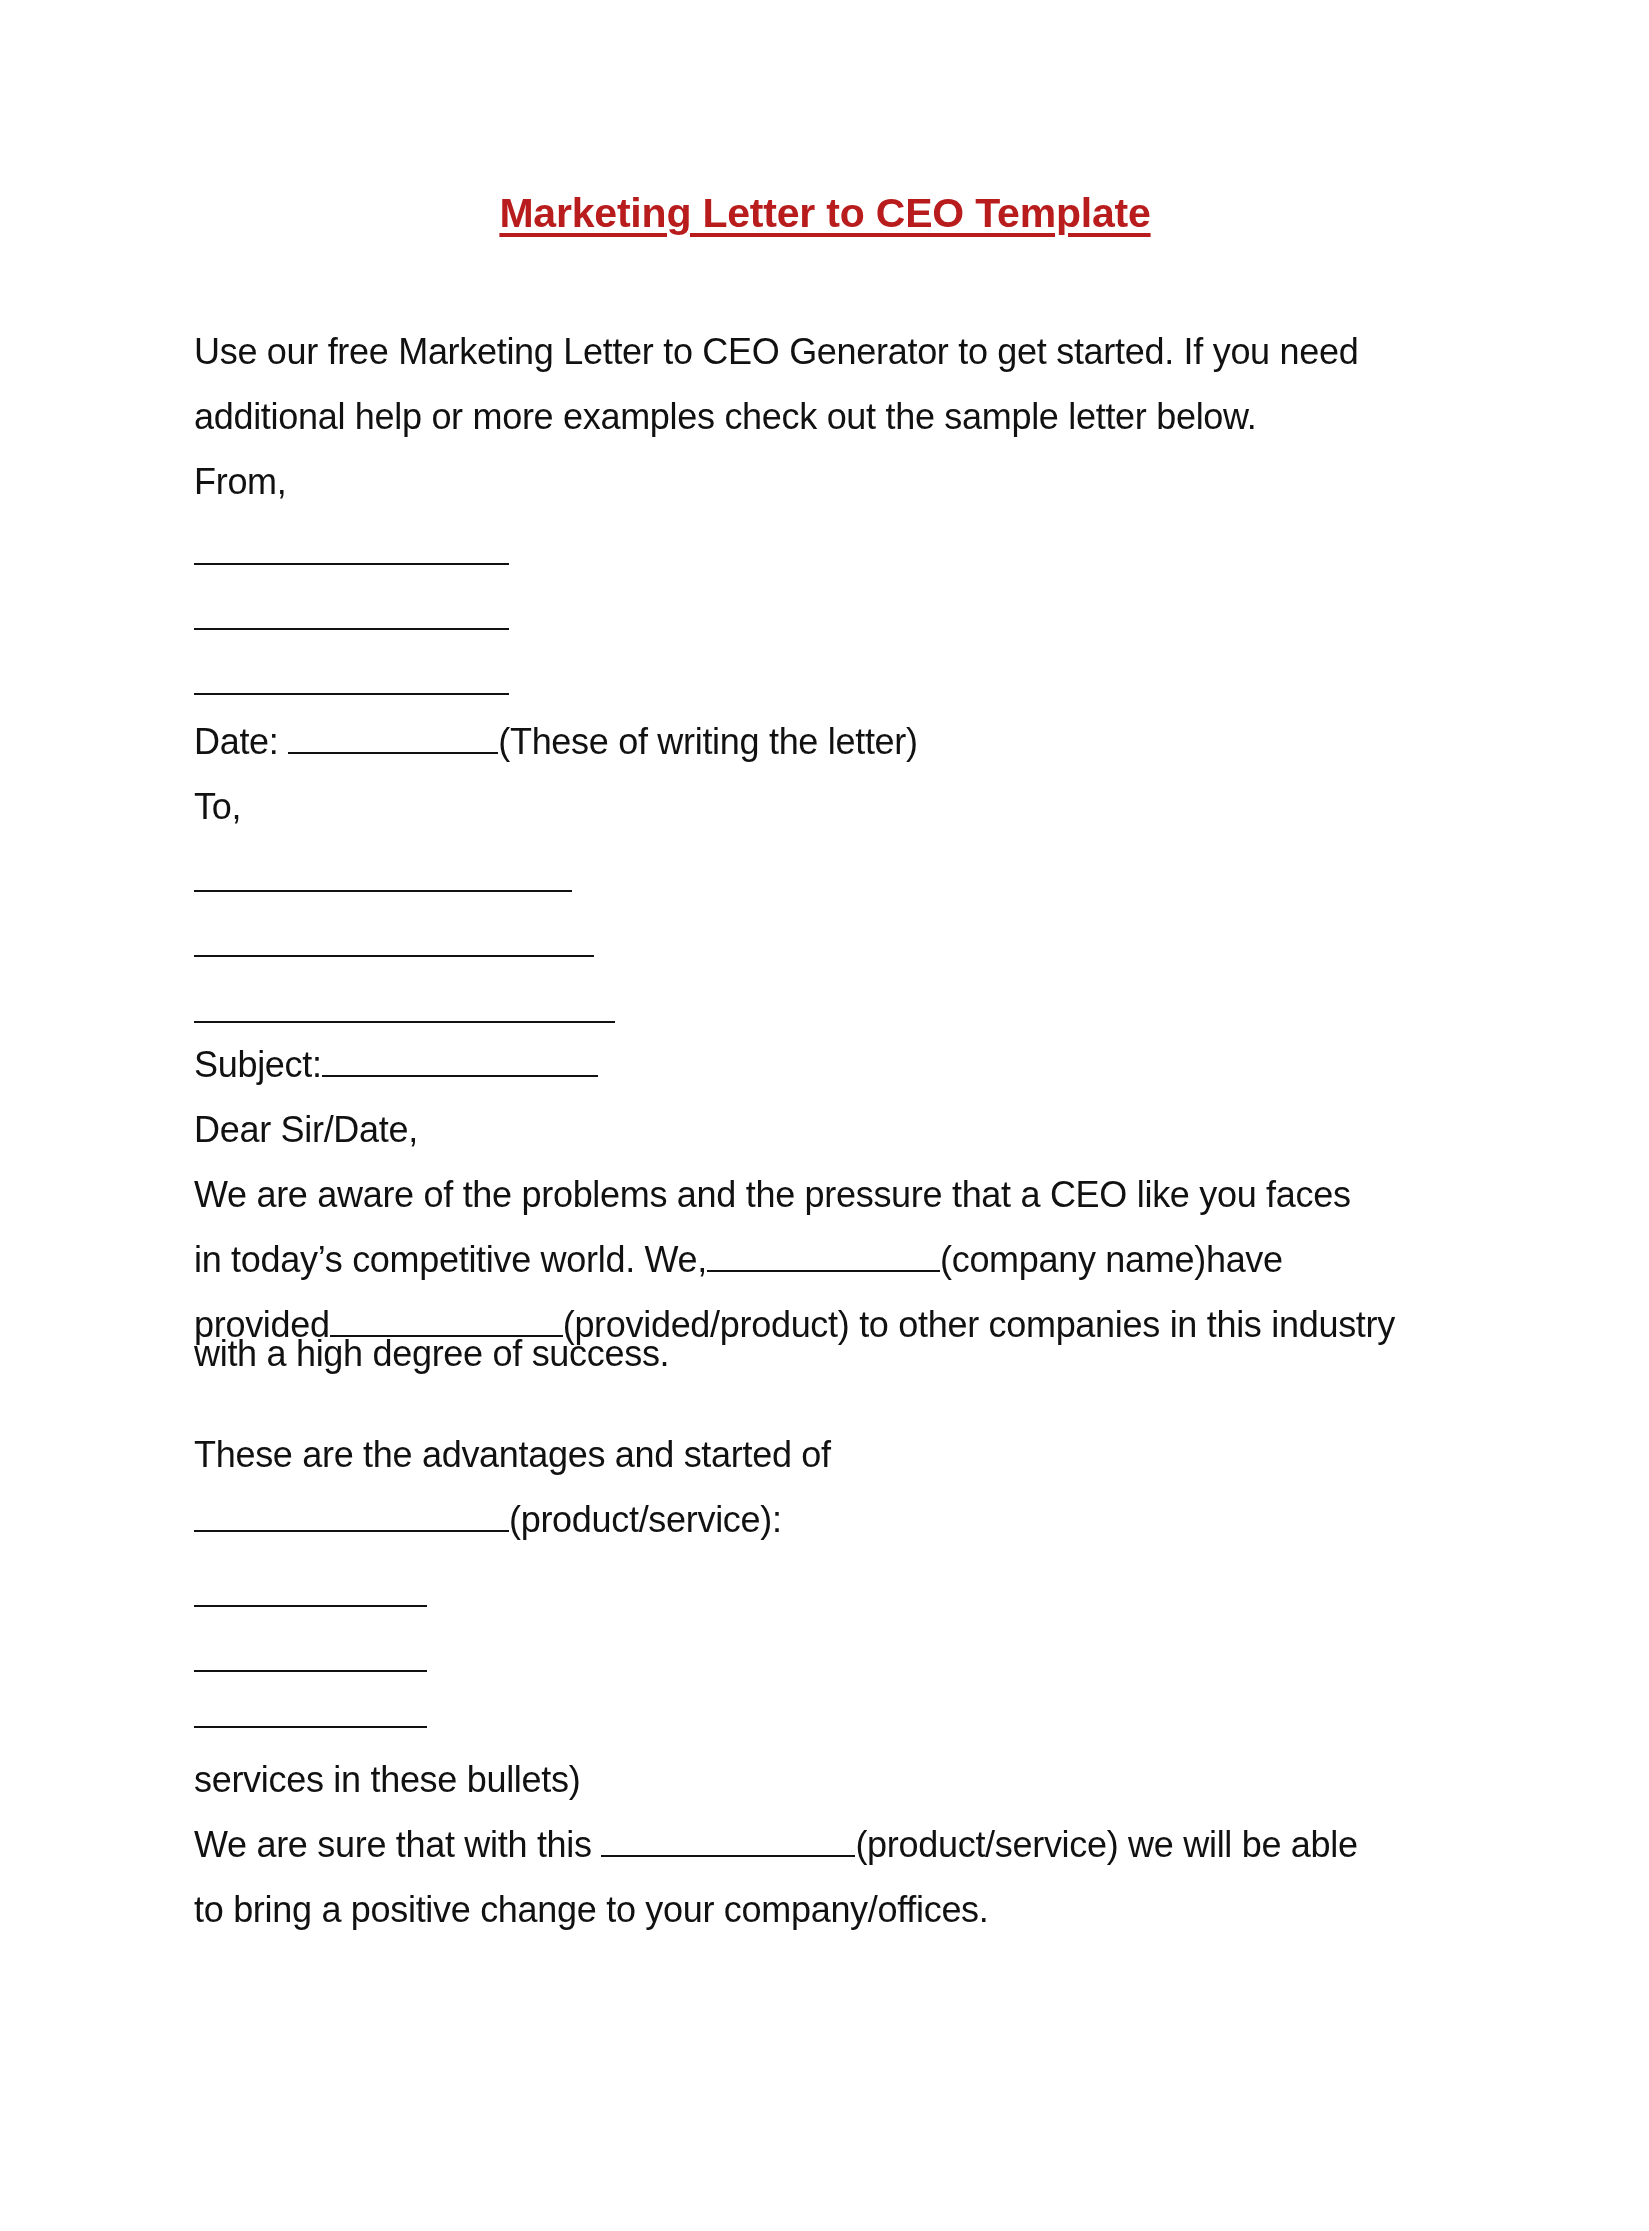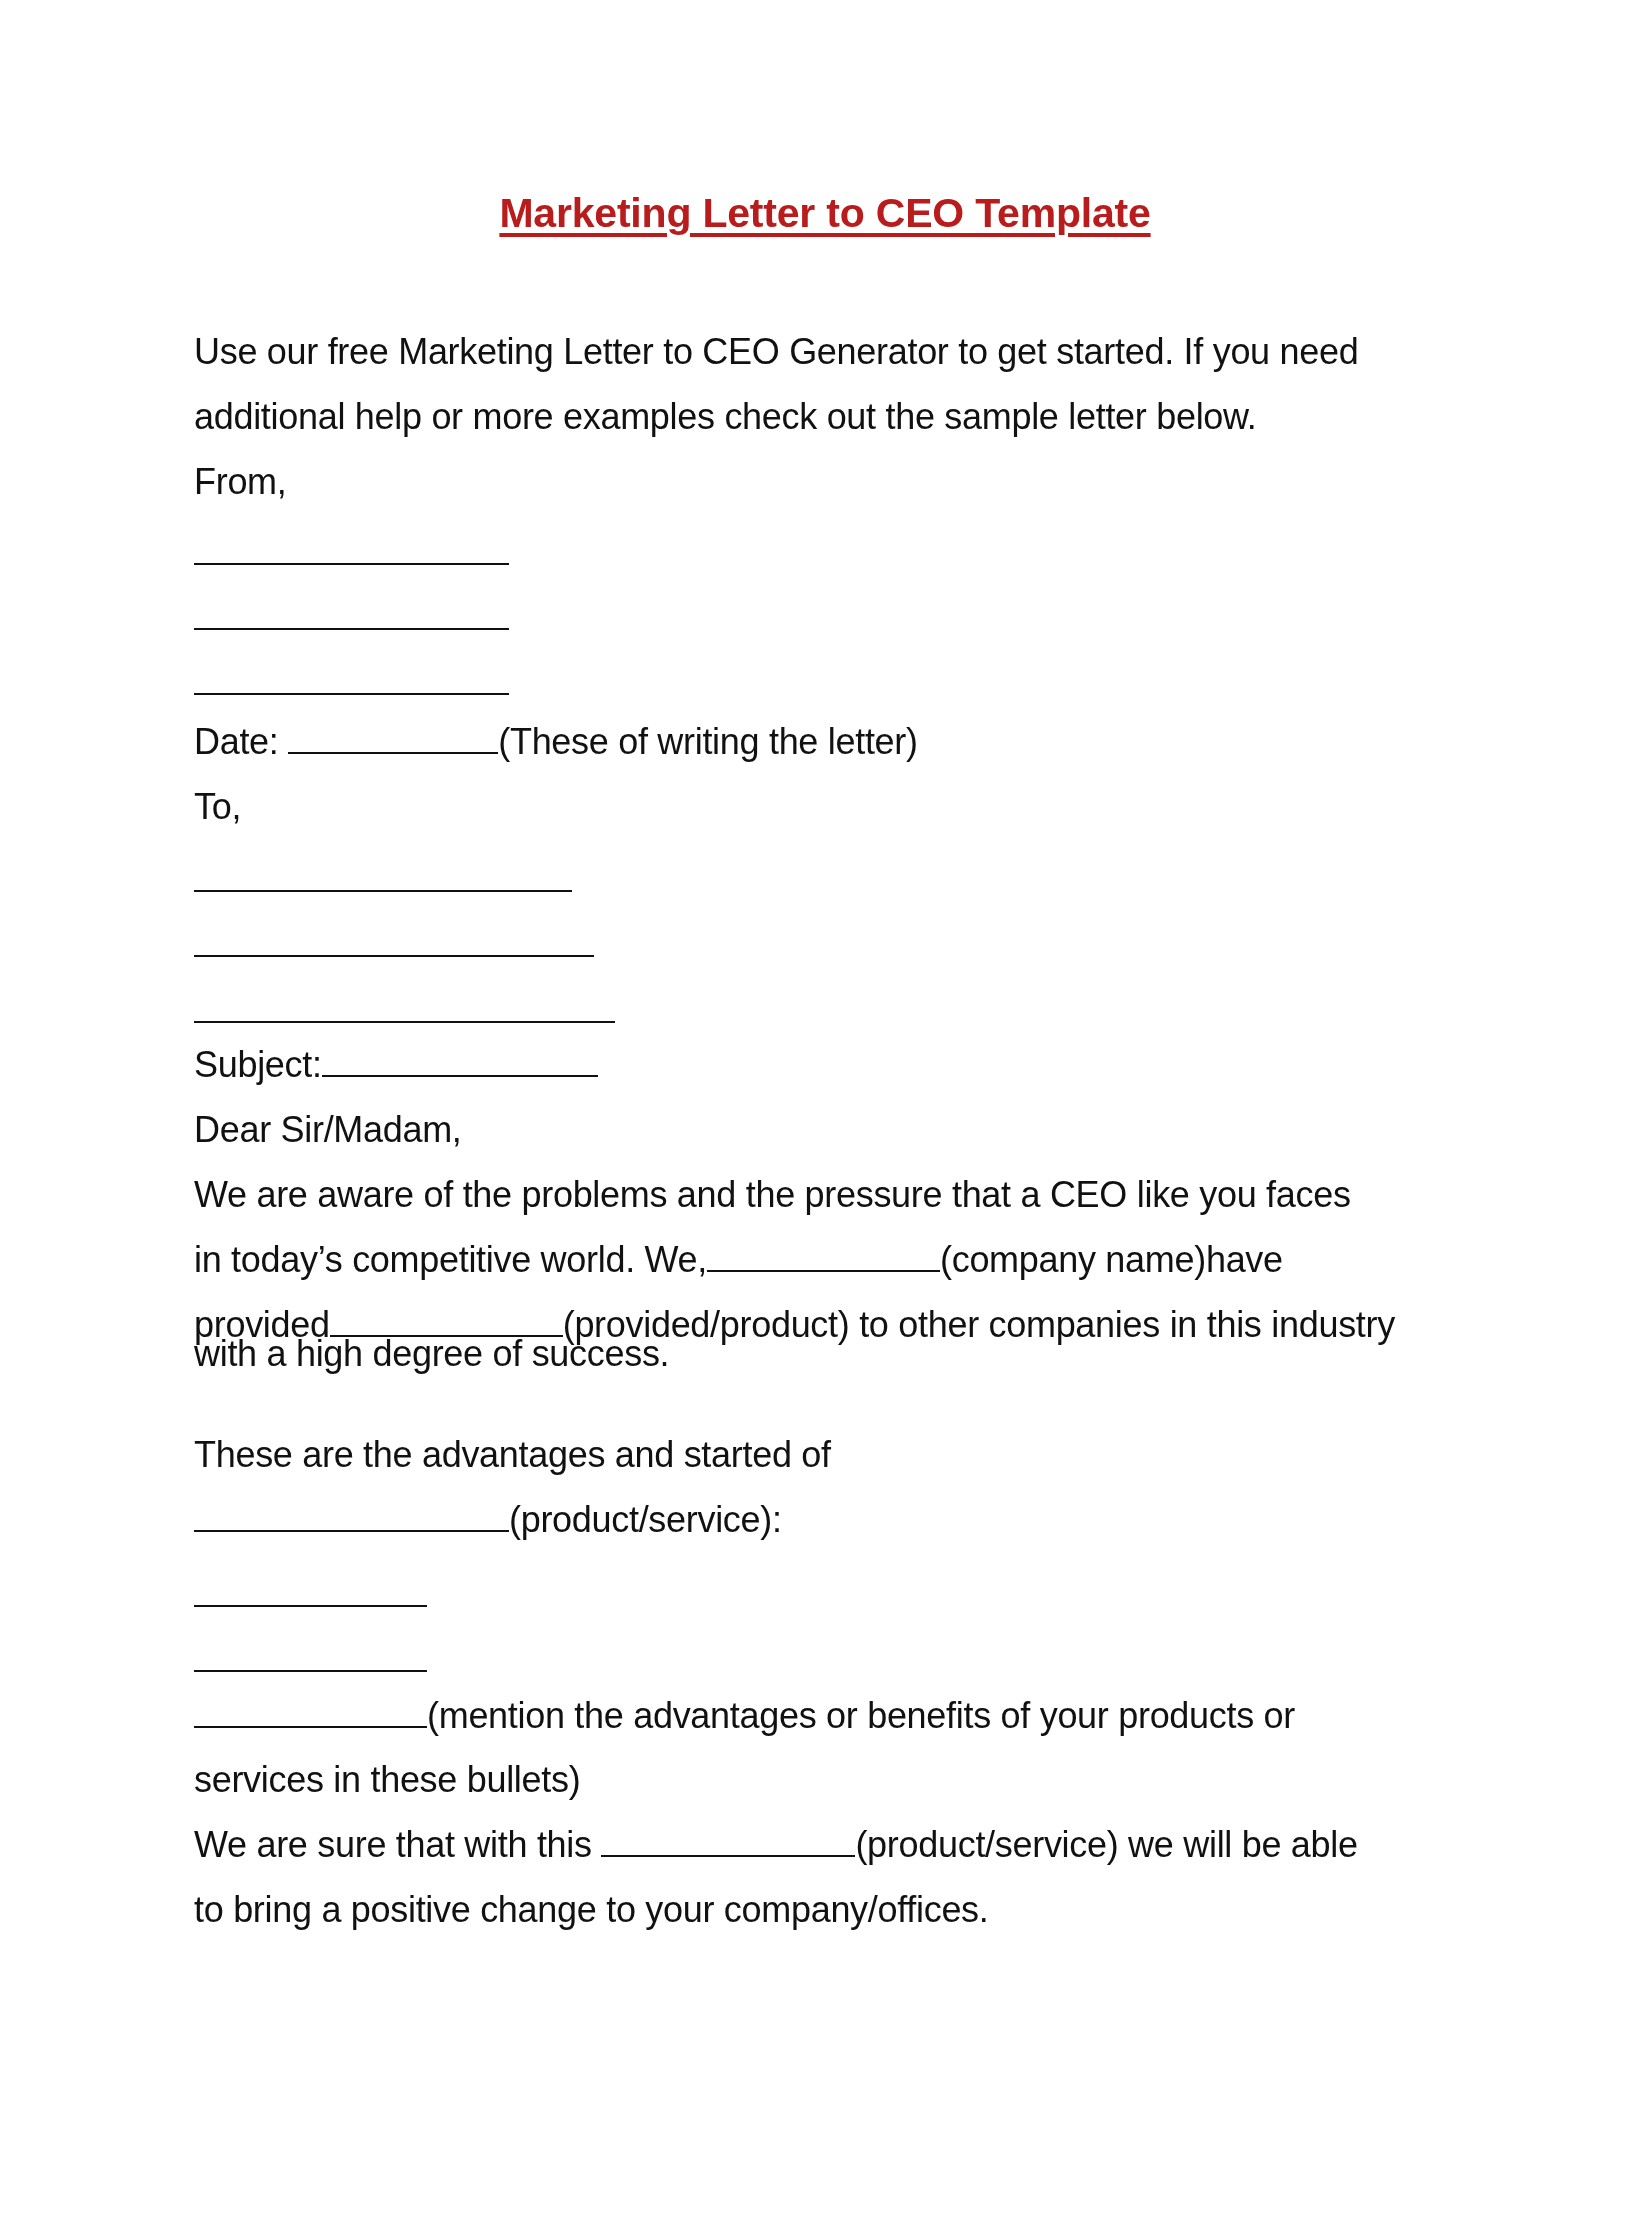--- a/index.html
+++ b/index.html
@@ -28,31 +28,31 @@
 <div class="line" style="top:720px"><span>Date: </span><span class="blank" style="width:210px"></span><span>(These of writing the letter)</span></div>
 
 <div class="line" style="top:785px">To,</div>
 
 <div class="rule" style="top:890px;width:378px"></div>
 <div class="rule" style="top:955px;width:400px"></div>
 <div class="rule" style="top:1021px;width:421px"></div>
 
 <div class="line" style="top:1043px"><span>Subject:</span><span class="blank" style="width:276px"></span></div>
 
-<div class="line" style="top:1108px">Dear Sir/Madam,</div>
+<div class="line" style="top:1108px">Dear Sir/Date,</div>
 
 <div class="line" style="top:1173px">We are aware of the problems and the pressure that a CEO like you faces</div>
 <div class="line" style="top:1238px"><span>in today’s competitive world. We,</span><span class="blank" style="width:233px"></span><span>(company name)have</span></div>
 <div class="line" style="top:1303px"><span>provided</span><span class="blank" style="width:233px"></span><span>(provided/product) to other companies in this industry</span></div>
 <div class="line" style="top:1332px">with a high degree of success.</div>
 
 <div class="line" style="top:1433px">These are the advantages and started of</div>
 <div class="line" style="top:1498px"><span class="blank" style="width:315px"></span><span>(product/service):</span></div>
 
 <div class="rule" style="top:1605px;width:233px"></div>
 <div class="rule" style="top:1670px;width:233px"></div>
 
-<div class="line" style="top:1694px"><span class="blank" style="width:233px"></span><span>(mention the advantages or benefits of your products or</span></div>
+<div class="line" style="top:1694px"><span class="blank" style="width:233px"></span></div>
 <div class="line" style="top:1758px">services in these bullets)</div>
 
 <div class="line" style="top:1823px"><span>We are sure that with this </span><span class="blank" style="width:254px"></span><span>(product/service) we will be able</span></div>
 <div class="line" style="top:1888px">to bring a positive change to your company/offices.</div>
 
 
 </body></html>

